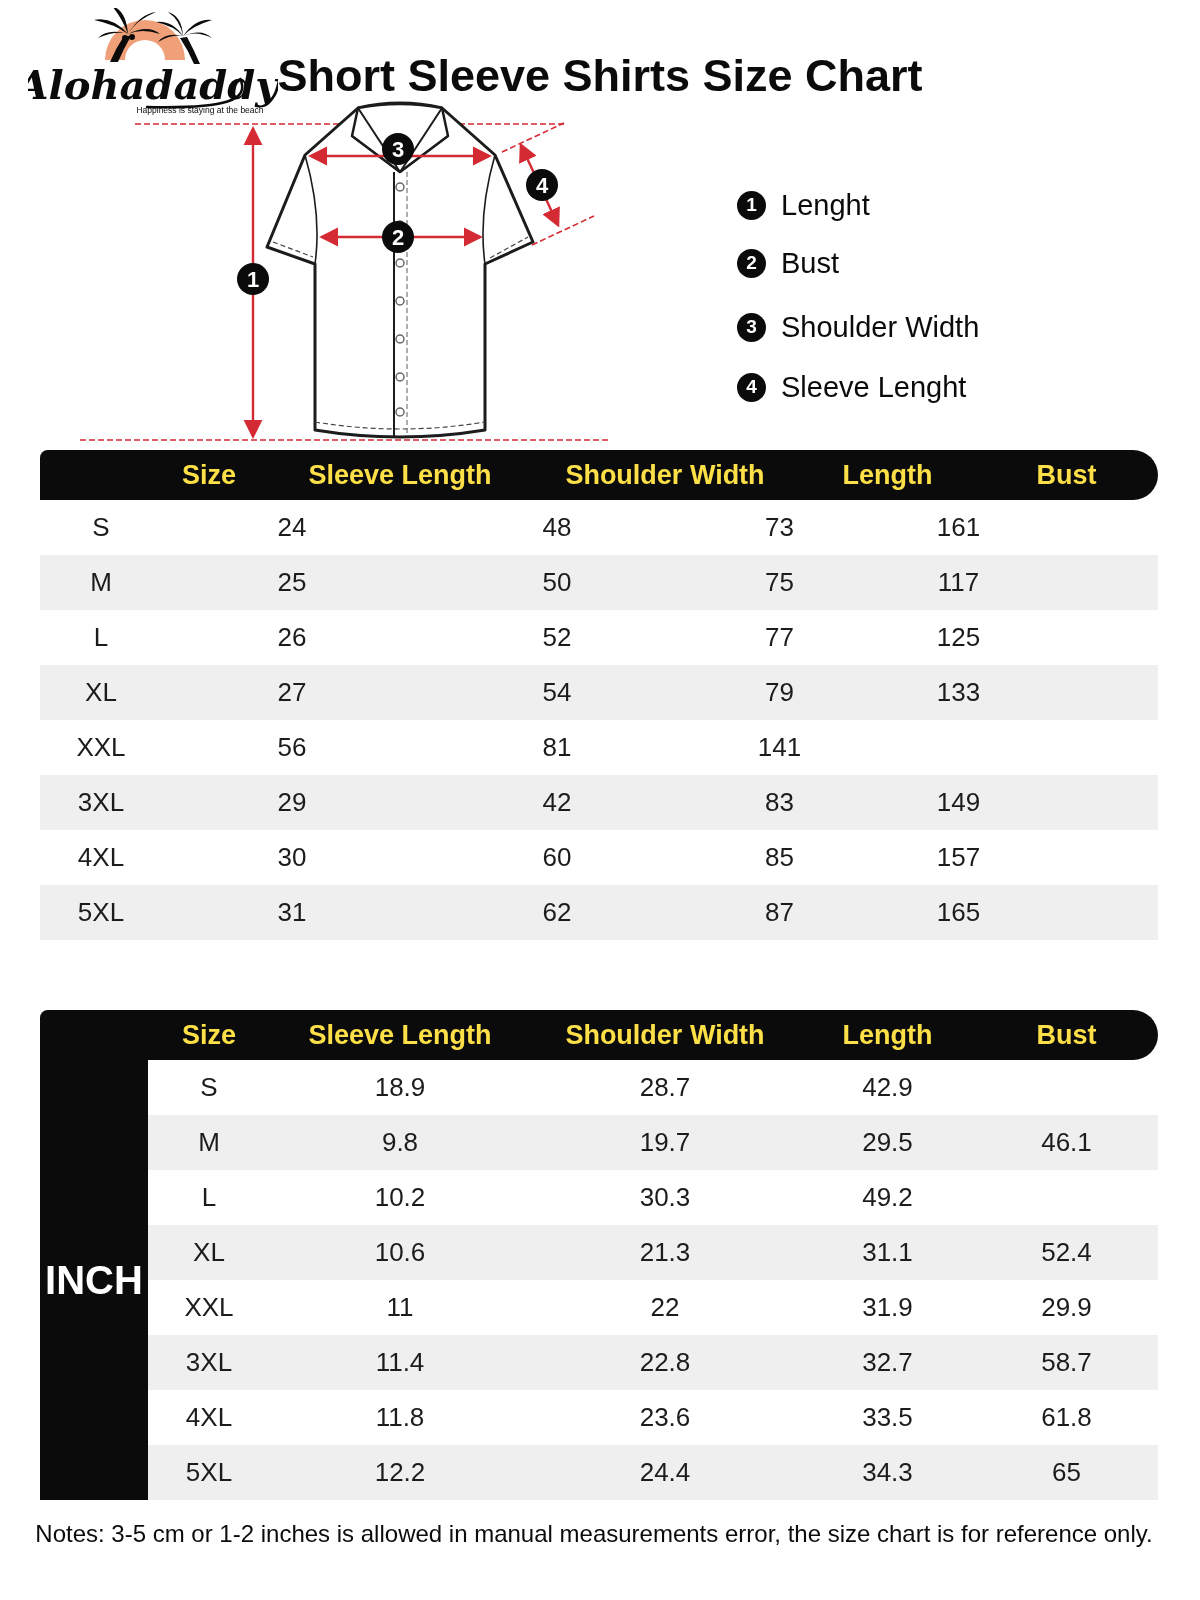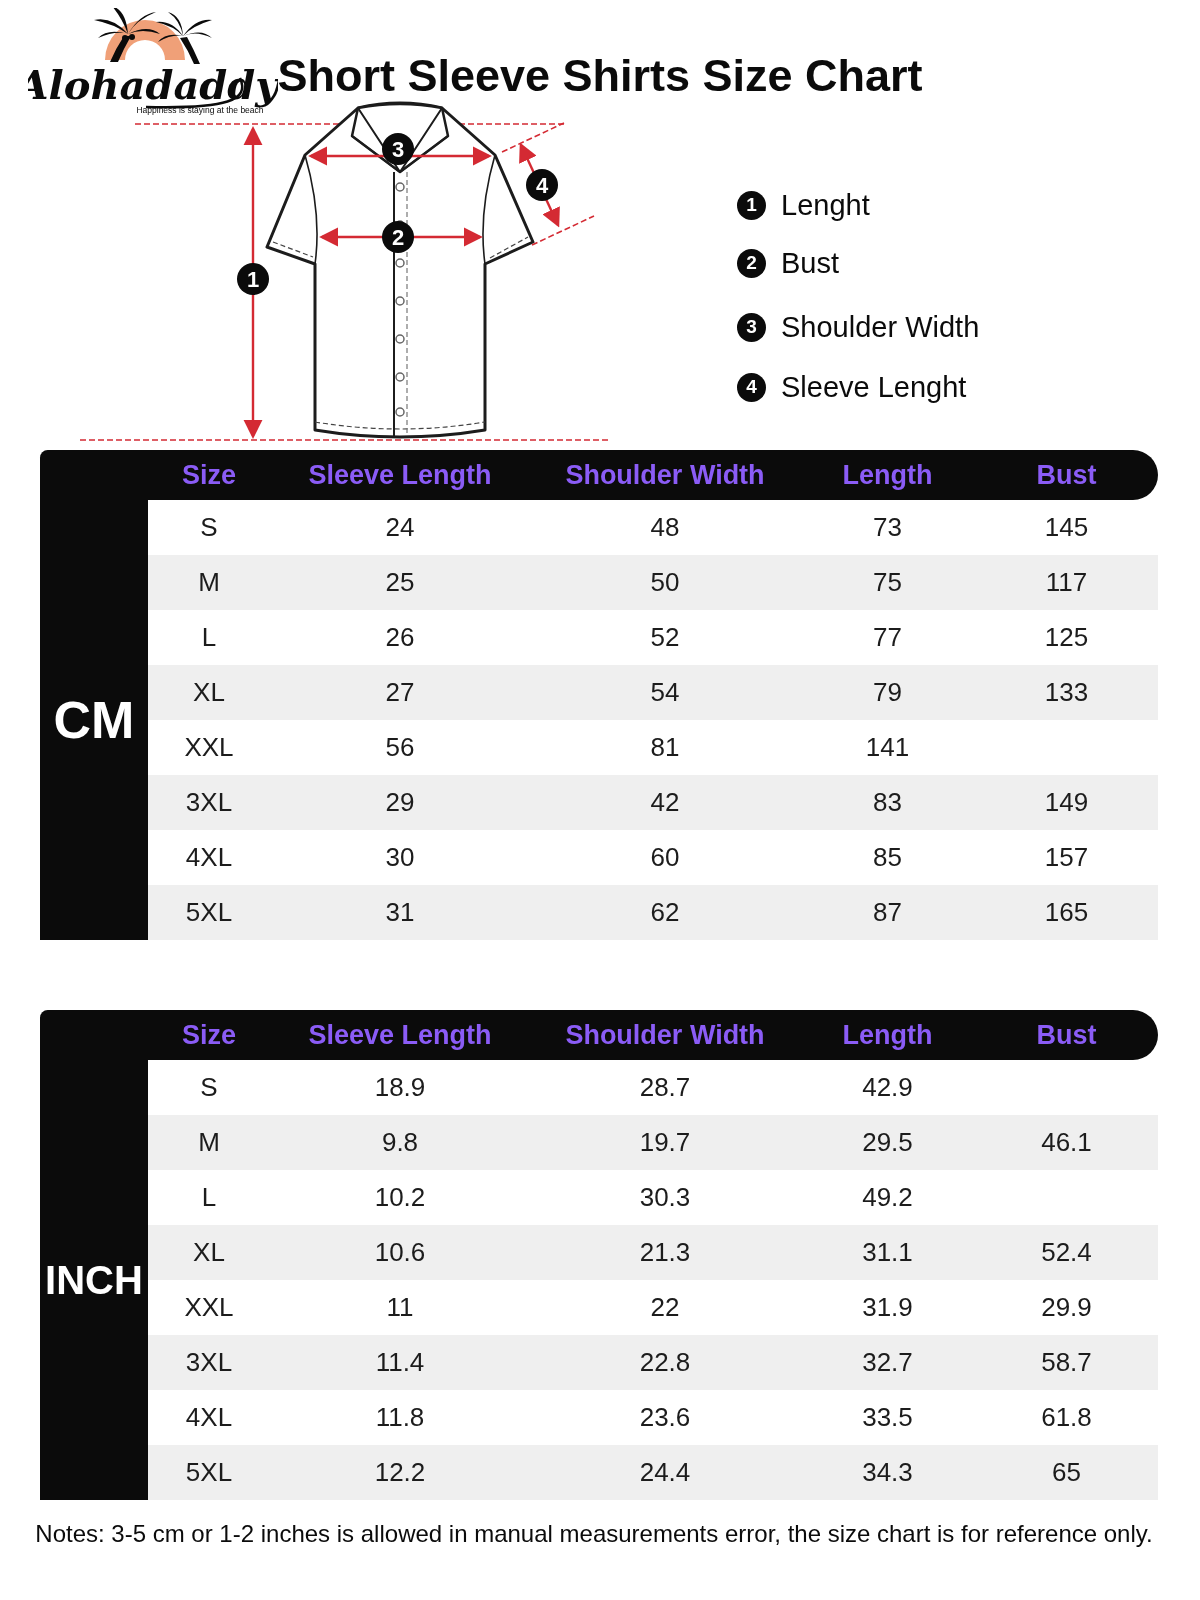--- a/index.html
+++ b/index.html
@@ -16,21 +16,21 @@
 
   
   .legend-item{position:absolute;left:737px;height:36px;display:flex;align-items:center;gap:15px;}
   .legend-dot{width:29px;height:29px;border-radius:50%;background:#0b0b0b;color:#fff;
               font-weight:bold;font-size:19px;display:flex;align-items:center;justify-content:center;flex:0 0 29px;}
   .legend-label{font-size:29px;color:#0b0b0b;}
 
   
   .stable{position:absolute;left:40px;width:1118px;}
   .thead{display:grid;grid-template-columns:108px 122px 260px 270px 175px 183px;height:50px;
-         background:#0b0b0b;color:#8b5cf6;font-weight:bold;font-size:27px;
+         background:#0b0b0b;color:#fde047;font-weight:bold;font-size:27px;
          border-radius:8px 26px 26px 0;align-items:center;text-align:center;}
   .tbodywrap{display:flex;}
   .unitband{width:108px;background:#0b0b0b;color:#fff;font-weight:bold;
             display:flex;align-items:center;justify-content:center;}
   .unit-cm{font-size:52px;}
   .unit-inch{font-size:40px;letter-spacing:0px;}
   .rows{flex:1;}
   .trow{display:grid;grid-template-columns:122px 260px 270px 175px 183px;height:55px;
         align-items:center;text-align:center;font-size:26px;color:#1c1c1c;background:#fff;}
   .trow:nth-child(even){background:#efefef;}
@@ -153,28 +153,27 @@
   <div class="stable" style="top:450px">
     <div class="thead">
       <div></div>
       <div>Size</div>
       <div>Sleeve Length</div>
       <div>Shoulder Width</div>
       <div>Length</div>
       <div>Bust</div>
     </div>
     <div class="tbodywrap">
-      <div class="unitband unit-cm">CM</div>
       <div class="rows">
           <div class="trow">
           <div>S</div>
           <div>24</div>
           <div>48</div>
           <div>73</div>
-          <div>145</div>
+          <div>161</div>
         </div>
           <div class="trow">
           <div>M</div>
           <div>25</div>
           <div>50</div>
           <div>75</div>
           <div>117</div>
         </div>
           <div class="trow">
           <div>L</div>

